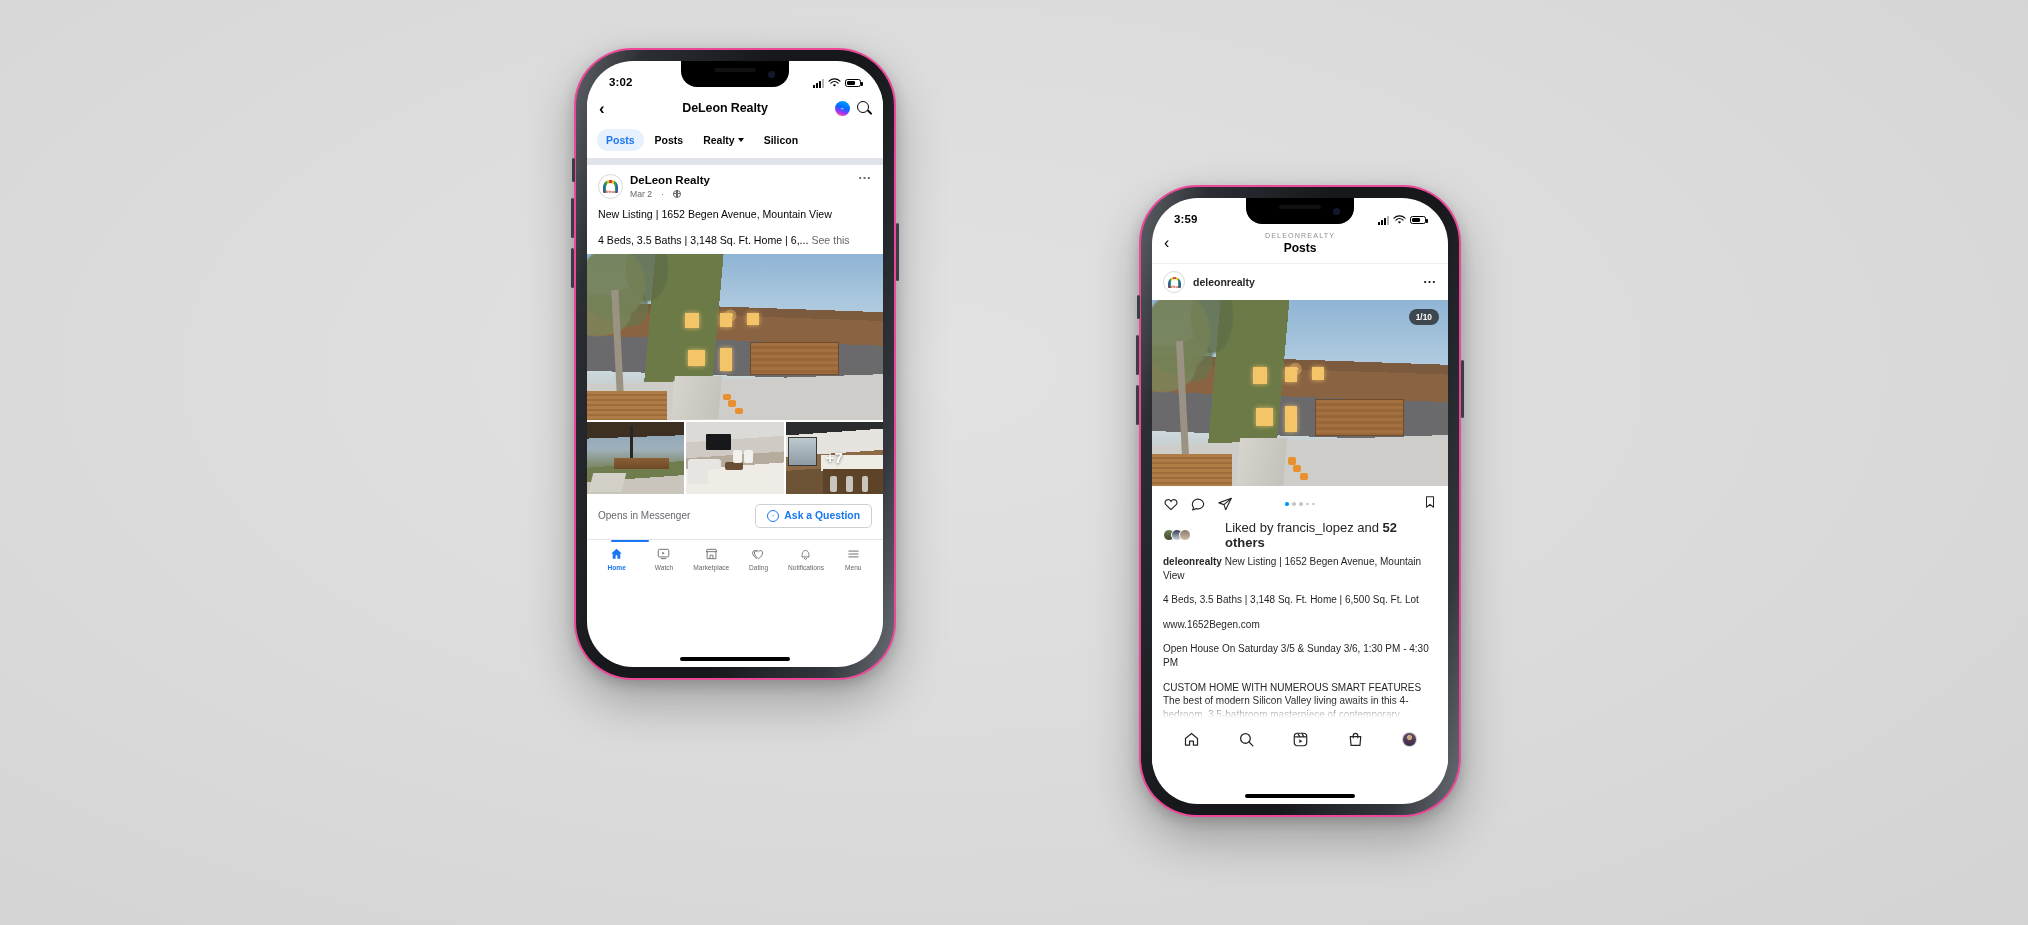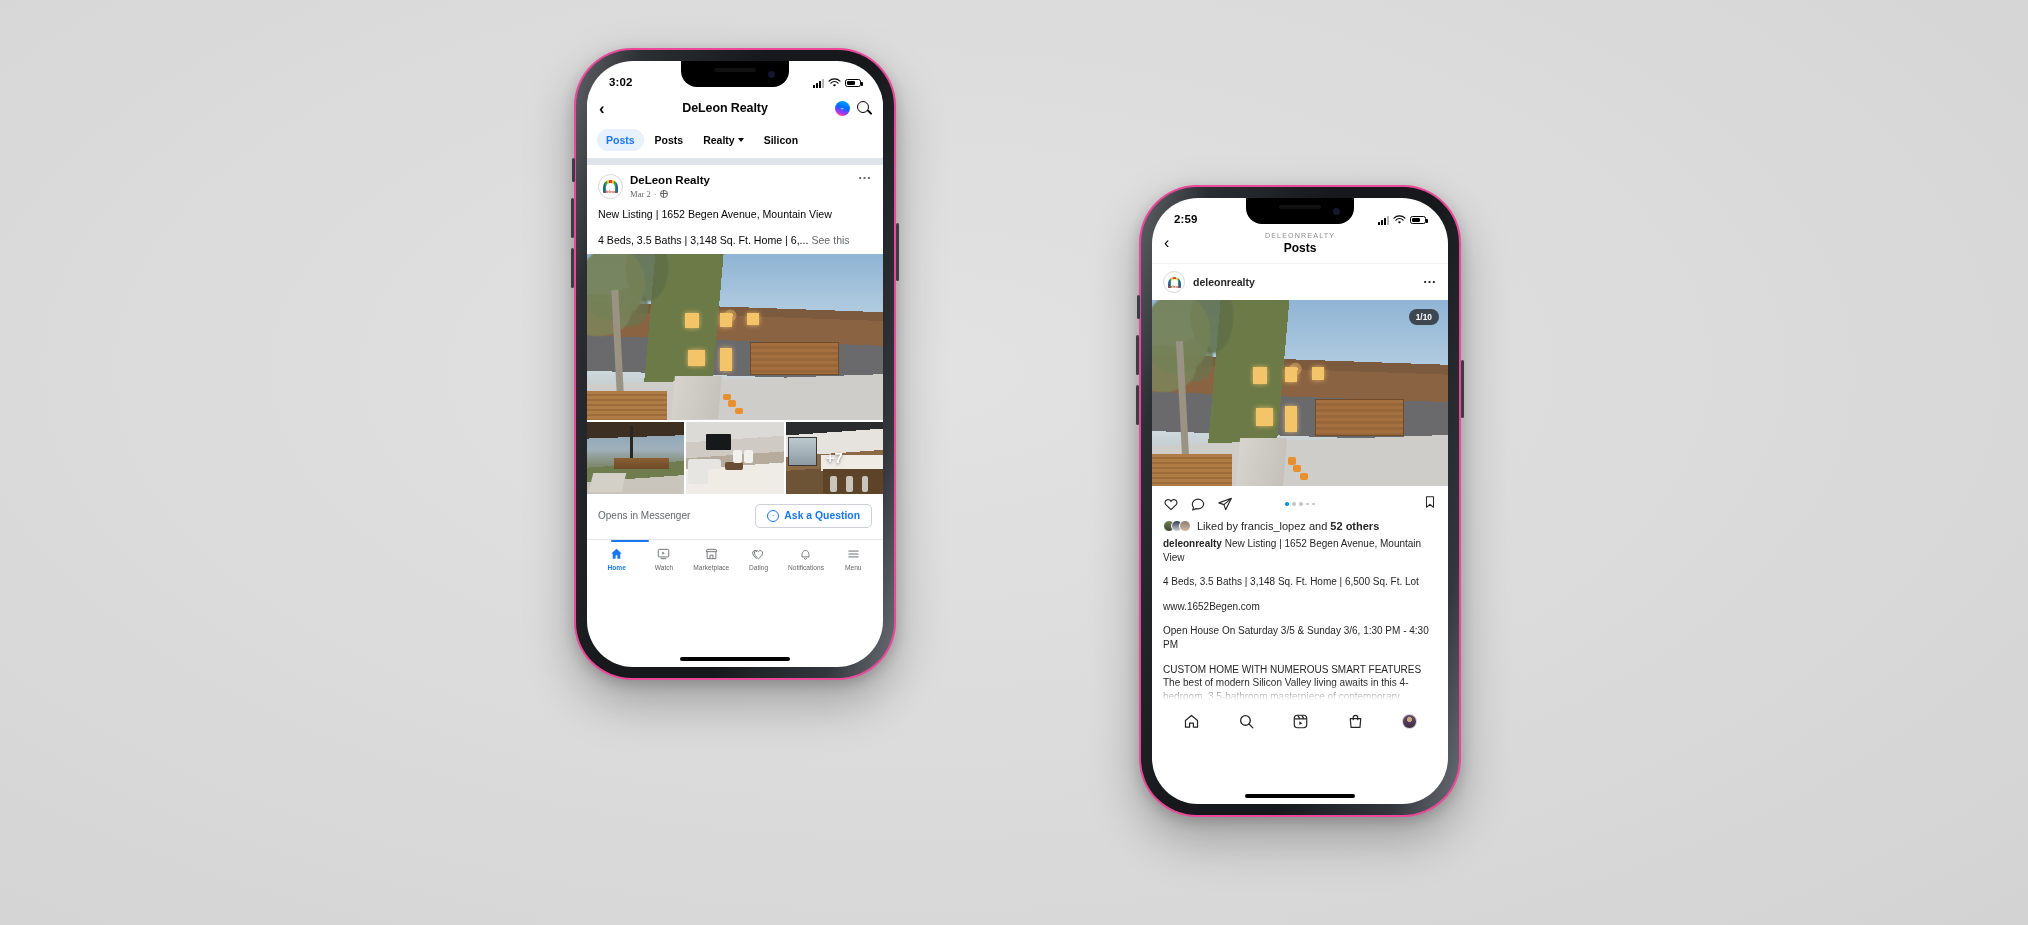--- a/index.html
+++ b/index.html
@@ -124,21 +124,21 @@
     background: linear-gradient(90deg,#2f5fa8 0 13%, #2aa14f 13% 26%, #e8c01f 26% 39%, #d43f2e 39% 61%, #e8c01f 61% 74%, #2aa14f 74% 87%, #2f5fa8 87% 100%);
     border-radius: 7px 7px 1px 1px;
   }
   .dl-book::after{
     content:""; position:absolute; left:3px; right:3px; top:2.5px; bottom:0;
     background:#fff; border-radius:5px 5px 0 0;
   }
   .dl-word{ position:absolute; bottom:-1px; left:50%; transform:translateX(-50%); font-size:3.4px; font-weight:700; color:#c0392b; letter-spacing:.1px; z-index:3;}
   .fb-names { flex:1; min-width:0; }
   .fb-page { font-size:11.5px; font-weight:700; color:#050505; line-height:1.2; }
-  .fb-meta { font-size:8.6px; color:#65676b; display:flex; align-items:center; gap:3px; margin-top:1px;font-family:Liberation Serif, serif;}
+  .fb-meta { font-size:8.6px; color:#65676b; display:flex; align-items:center; gap:9px; margin-top:1px;}
   .globe { width:8px;height:8px;border-radius:50%;border:1.1px solid #65676b; position:relative;}
   .globe::before{content:"";position:absolute;left:2.6px;top:-.4px;width:1.1px;height:7px;background:#65676b;}
   .globe::after{content:"";position:absolute;top:2.6px;left:-.4px;height:1.1px;width:7px;background:#65676b;}
   .fb-dots { color:#65676b; font-size:13px; font-weight:800; letter-spacing:1px; line-height:.6; cursor:pointer;}
 
   .fb-body { padding: 6px 11px 0 11px; }
   .fb-line1 { font-size:10.6px; color:#050505; line-height:1.35; }
   .fb-line2 { font-size:10.6px; color:#050505; line-height:1.35; margin-top:12px; }
   .seemore { color:#65676b; }
 
@@ -196,21 +196,21 @@
   .ig-dotsrow { position:absolute; left:50%; transform:translateX(-50%); display:flex; gap:3.5px; align-items:center;}
   .ig-dotsrow i { width:3.6px;height:3.6px;border-radius:50%;background:#c7c7c7; display:block;}
   .ig-dotsrow i.on { background:#0095f6; }
   .ig-dotsrow i.sm { width:2.6px;height:2.6px;}
   .ig-save { margin-left:auto; }
 
   .ig-liked { display:flex; align-items:center; gap:6px; padding: 1px 11px 3px 11px;}
   .ig-facepile { display:flex; }
   .ig-facepile span { width:12px;height:12px;border-radius:50%; border:1.2px solid #fff; display:block; margin-left:-4px; background-size:cover;}
   .ig-facepile span:first-child{ margin-left:0;}
-  .ig-likedtxt { font-size:11px; color:#262626;}
+  .ig-likedtxt { font-size:13px; color:#262626;margin-left:28px;}
   .ig-likedtxt b { font-weight:600; }
 
   .ig-caption { padding: 2px 11px 0 11px; font-size:10px; line-height:1.36; color:#262626;}
   .ig-caption p { margin-top: 11px; }
   .ig-caption p:first-child { margin-top:0; }
   .ig-caption .uname { font-weight:600; }
   .ig-captionwrap { position:relative; overflow:hidden; }
   .ig-fade { position:absolute; left:0; right:0; bottom:0; height:22px; background:linear-gradient(transparent,#fff 78%);}
 
   .ig-nav { display:flex; align-items:center; justify-content:space-around; padding: 8px 12px 20px 12px; background:#fff;}
@@ -510,21 +510,21 @@
   <div class="side-btn" style="left:-3px;top:200px;width:3px;height:40px;"></div>
   <div class="side-btn" style="right:-3px;top:175px;width:3px;height:58px;"></div>
 
   <div class="screen">
     <div class="notch">
       <div class="speaker"></div>
       <div class="cam"></div>
     </div>
 
     <div class="statusbar">
-      <div class="sb-time">2:59</div>
+      <div class="sb-time">3:59</div>
       <div class="sb-right">
         <span class="bars">
             <i></i>
             <i></i>
             <i></i>
             <i></i>
           </span>
         <svg width="13" height="10" viewBox="0 0 13 10">
           <path d="M6.5 8.6 4.9 6.9a2.4 2.4 0 0 1 3.2 0z" fill="#000"></path>
           <path d="M2.9 5.1a5.3 5.3 0 0 1 7.2 0" stroke="#000" stroke-width="1.2" fill="none" stroke-linecap="round"></path>

